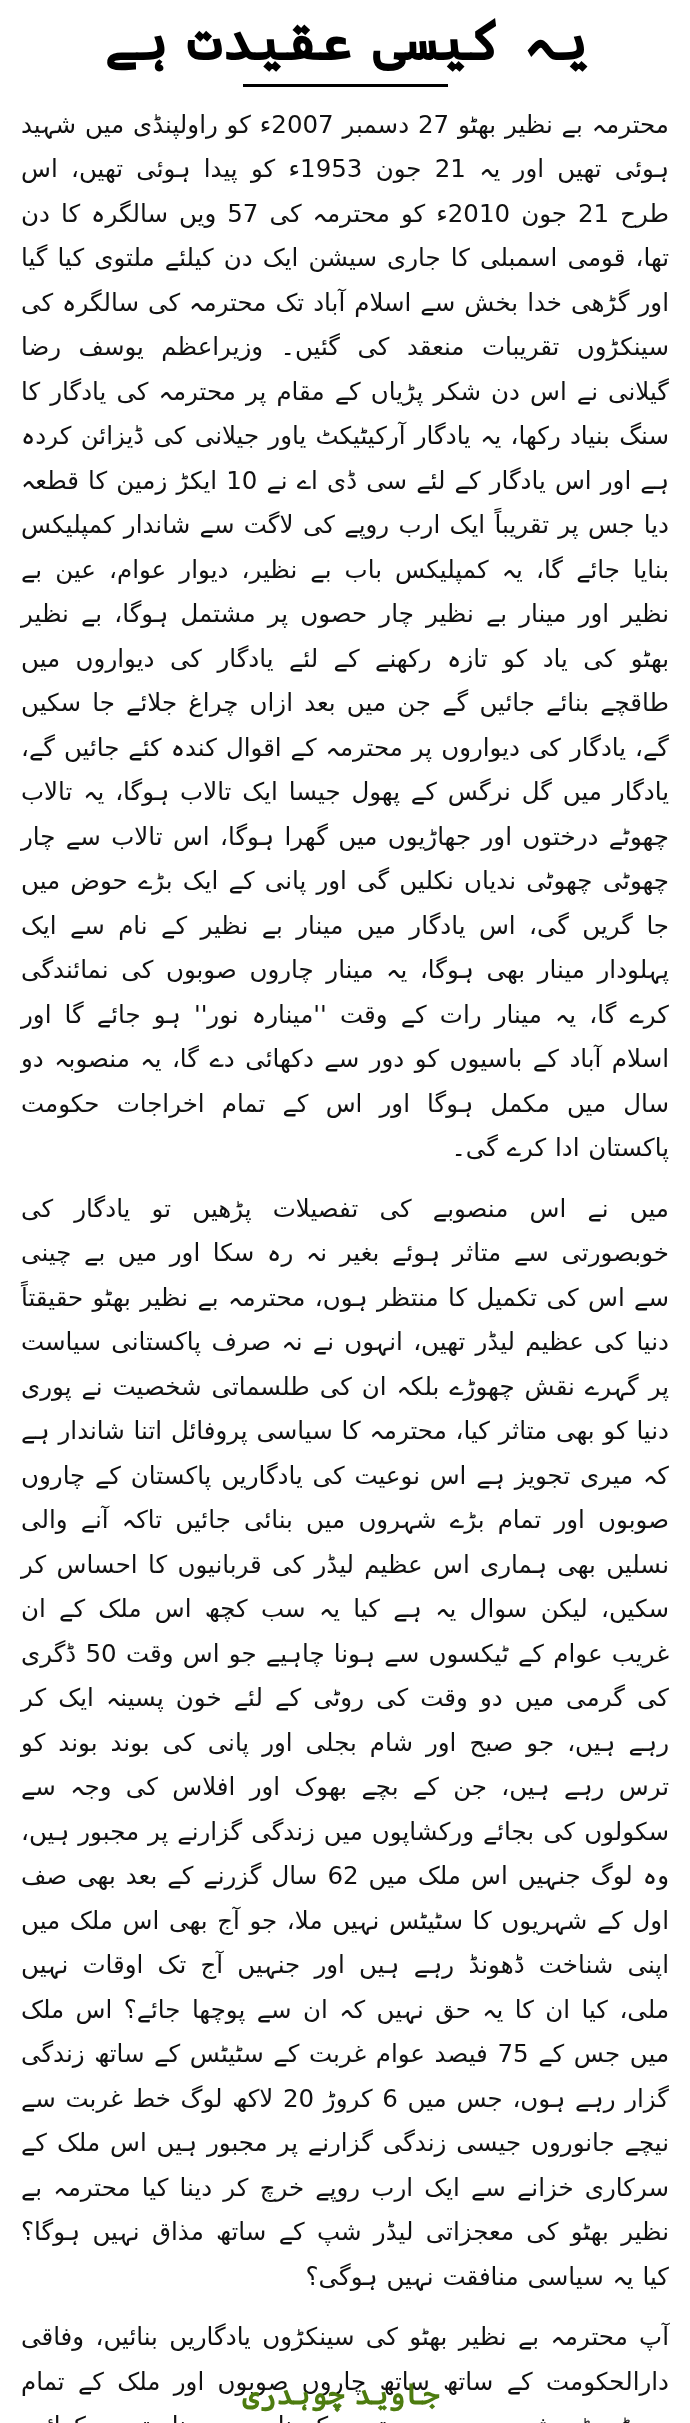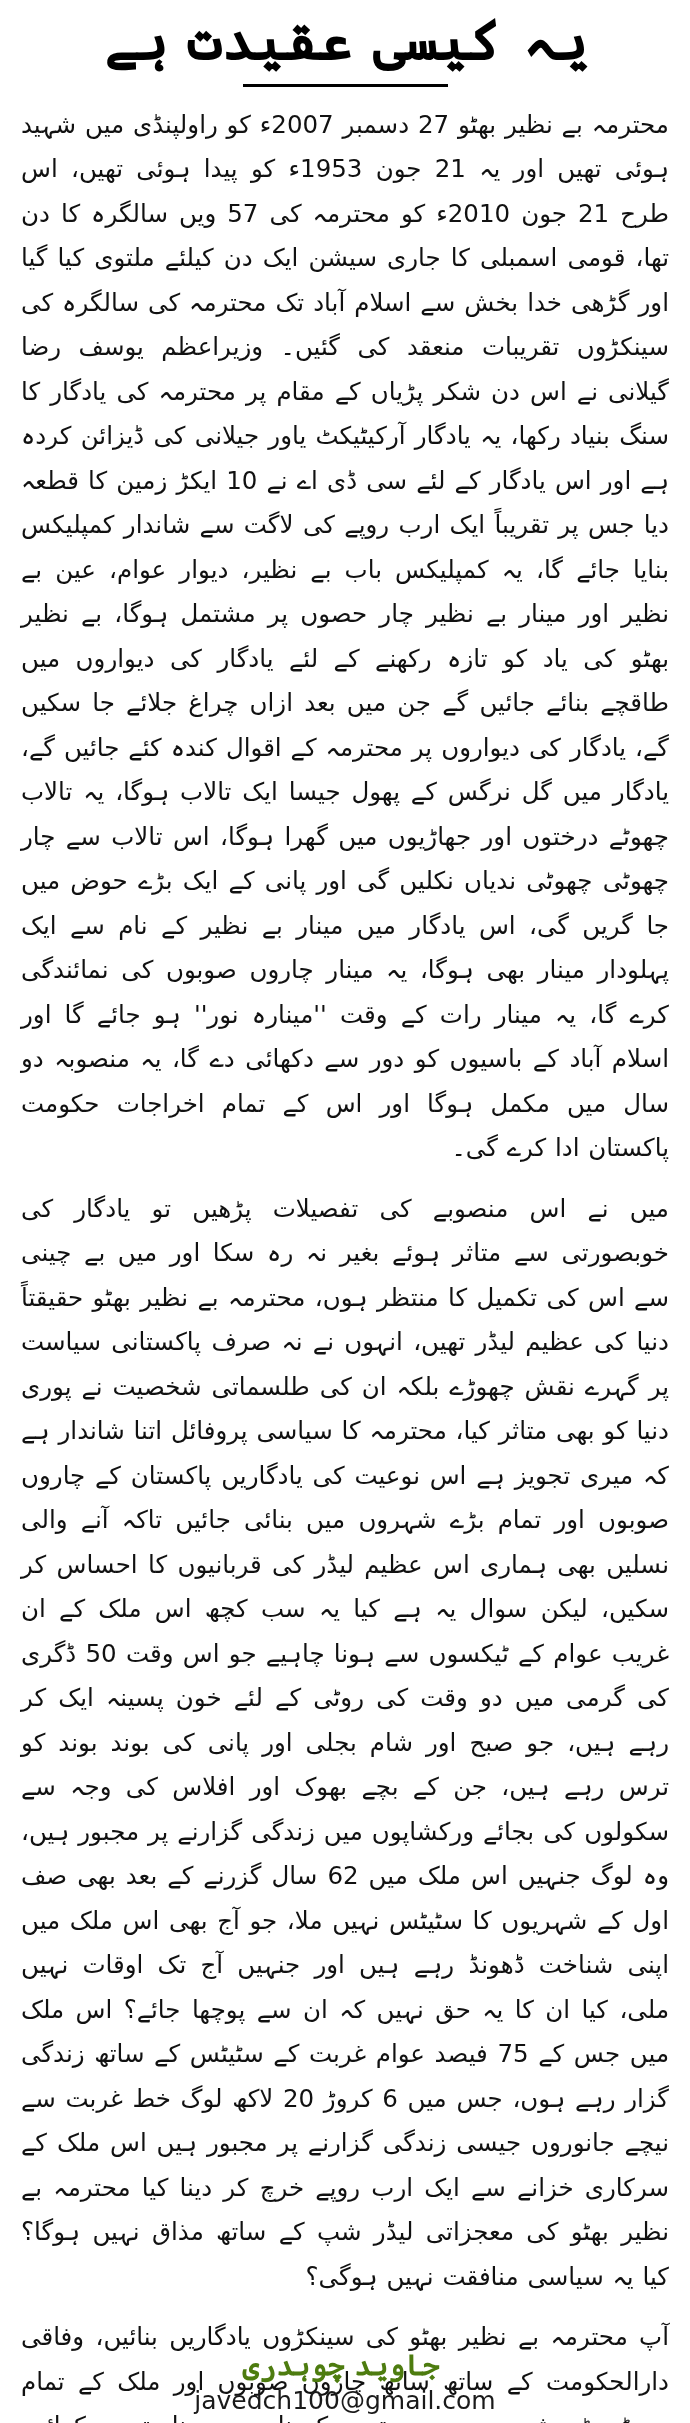--- a/index.html
+++ b/index.html
@@ -86,16 +86,15 @@
 
   <div class="article">
     <p>محترمہ بے نظیر بھٹو 27 دسمبر 2007ء کو راولپنڈی میں شہید ہوئی تھیں اور یہ 21 جون 1953ء کو پیدا ہوئی تھیں، اس طرح 21 جون 2010ء کو محترمہ کی 57 ویں سالگرہ کا دن تھا، قومی اسمبلی کا جاری سیشن ایک دن کیلئے ملتوی کیا گیا اور گڑھی خدا بخش سے اسلام آباد تک محترمہ کی سالگرہ کی سینکڑوں تقریبات منعقد کی گئیں۔ وزیراعظم یوسف رضا گیلانی نے اس دن شکر پڑیاں کے مقام پر محترمہ کی یادگار کا سنگ بنیاد رکھا، یہ یادگار آرکیٹیکٹ یاور جیلانی کی ڈیزائن کردہ ہے اور اس یادگار کے لئے سی ڈی اے نے 10 ایکڑ زمین کا قطعہ دیا جس پر تقریباً ایک ارب روپے کی لاگت سے شاندار کمپلیکس بنایا جائے گا، یہ کمپلیکس باب بے نظیر، دیوار عوام، عین بے نظیر اور مینار بے نظیر چار حصوں پر مشتمل ہوگا، بے نظیر بھٹو کی یاد کو تازہ رکھنے کے لئے یادگار کی دیواروں میں طاقچے بنائے جائیں گے جن میں بعد ازاں چراغ جلائے جا سکیں گے، یادگار کی دیواروں پر محترمہ کے اقوال کندہ کئے جائیں گے، یادگار میں گل نرگس کے پھول جیسا ایک تالاب ہوگا، یہ تالاب چھوٹے درختوں اور جھاڑیوں میں گھرا ہوگا، اس تالاب سے چار چھوٹی چھوٹی ندیاں نکلیں گی اور پانی کے ایک بڑے حوض میں جا گریں گی، اس یادگار میں مینار بے نظیر کے نام سے ایک پہلودار مینار بھی ہوگا، یہ مینار چاروں صوبوں کی نمائندگی کرے گا، یہ مینار رات کے وقت ''مینارہ نور'' ہو جائے گا اور اسلام آباد کے باسیوں کو دور سے دکھائی دے گا، یہ منصوبہ دو سال میں مکمل ہوگا اور اس کے تمام اخراجات حکومت پاکستان ادا کرے گی۔</p>
     <p>میں نے اس منصوبے کی تفصیلات پڑھیں تو یادگار کی خوبصورتی سے متاثر ہوئے بغیر نہ رہ سکا اور میں بے چینی سے اس کی تکمیل کا منتظر ہوں، محترمہ بے نظیر بھٹو حقیقتاً دنیا کی عظیم لیڈر تھیں، انہوں نے نہ صرف پاکستانی سیاست پر گہرے نقش چھوڑے بلکہ ان کی طلسماتی شخصیت نے پوری دنیا کو بھی متاثر کیا، محترمہ کا سیاسی پروفائل اتنا شاندار ہے کہ میری تجویز ہے اس نوعیت کی یادگاریں پاکستان کے چاروں صوبوں اور تمام بڑے شہروں میں بنائی جائیں تاکہ آنے والی نسلیں بھی ہماری اس عظیم لیڈر کی قربانیوں کا احساس کر سکیں، لیکن سوال یہ ہے کیا یہ سب کچھ اس ملک کے ان غریب عوام کے ٹیکسوں سے ہونا چاہیے جو اس وقت 50 ڈگری کی گرمی میں دو وقت کی روٹی کے لئے خون پسینہ ایک کر رہے ہیں، جو صبح اور شام بجلی اور پانی کی بوند بوند کو ترس رہے ہیں، جن کے بچے بھوک اور افلاس کی وجہ سے سکولوں کی بجائے ورکشاپوں میں زندگی گزارنے پر مجبور ہیں، وہ لوگ جنہیں اس ملک میں 62 سال گزرنے کے بعد بھی صف اول کے شہریوں کا سٹیٹس نہیں ملا، جو آج بھی اس ملک میں اپنی شناخت ڈھونڈ رہے ہیں اور جنہیں آج تک اوقات نہیں ملی، کیا ان کا یہ حق نہیں کہ ان سے پوچھا جائے؟ اس ملک میں جس کے 75 فیصد عوام غربت کے سٹیٹس کے ساتھ زندگی گزار رہے ہوں، جس میں 6 کروڑ 20 لاکھ لوگ خط غربت سے نیچے جانوروں جیسی زندگی گزارنے پر مجبور ہیں اس ملک کے سرکاری خزانے سے ایک ارب روپے خرچ کر دینا کیا محترمہ بے نظیر بھٹو کی معجزاتی لیڈر شپ کے ساتھ مذاق نہیں ہوگا؟ کیا یہ سیاسی منافقت نہیں ہوگی؟</p>
     <p>آپ محترمہ بے نظیر بھٹو کی سینکڑوں یادگاریں بنائیں، وفاقی دارالحکومت کے ساتھ ساتھ چاروں صوبوں اور ملک کے تمام چھوٹے بڑے شہروں میں محترمہ کے نام سے مینار تعمیر کرائیں لیکن اس کے لئے ان لوگوں کے فنڈز پر ڈاکہ نہ ڈالیں جن کے لئے محترمہ نے جان دی، آپ یہ سارے منصوبے پارٹی فنڈز اور ذاتی سرمائے سے مکمل کریں، آپ ان جیالوں سے مدد لیں جنہوں نے پاکستان پیپلز پارٹی کے نام پر بڑی بڑی جاگیریں بنائیں، جیلانیوں، سیدوں، مزاریوں، وزیروں اور درباری بھٹوؤں کی سواریوں کے صدقے اربوں روپے کمائے، آپ ان وڈیروں سے رابطہ کریں جن کے پاس لاکھوں ڈیرے اور ہیروں کی انگوٹھیاں ہیں لیکن جب پارٹی کے لیڈر کی یادگار کی تعمیر کا مرحلہ آتا ہے تو یہ سارے لوگ سرکاری خزانے کی طرف دیکھنا شروع کر دیتے ہیں، یہ لوگ اپنے محسنوں کی یادگاروں کیلئے بھی سرکاری خزانہ کھنگالتے ہوئے شہر میں نکلتے ہیں اور ان کی اس ''شرم ناک'' حرکت پر حکومت کے اپنے وزیر خزانہ عبدالحفیظ شیخ 22 جون کو قومی اسمبلی میں چیخ اٹھتے ہیں کہ ملک کا خزانہ خالی ہے، یہ کیسی عقیدت ہے کہ پارٹی کے جیالے اور قائدین اپنی جیب سے ایک روپیہ نہیں نکالتے لیکن محترمہ کے نام پر سرکاری خزانے سے ایک ارب روپے خرچ کرتے ہوئے انہیں ذرا سی بھی شرم محسوس نہیں ہوتی، یہ بہتے رہے ہیں لیکن آپ اپنی بہن کو چند آنسوؤں کا تحفہ نہ دے سکے۔</p>
 
   </div>
 
   <div class="byline-block">
     <p class="byline">جاوید چوہدری</p>
-    <p class="byline-email">javedch100@gmail.com</p>
   </div>
 
 </div>
 
 </body></html>

